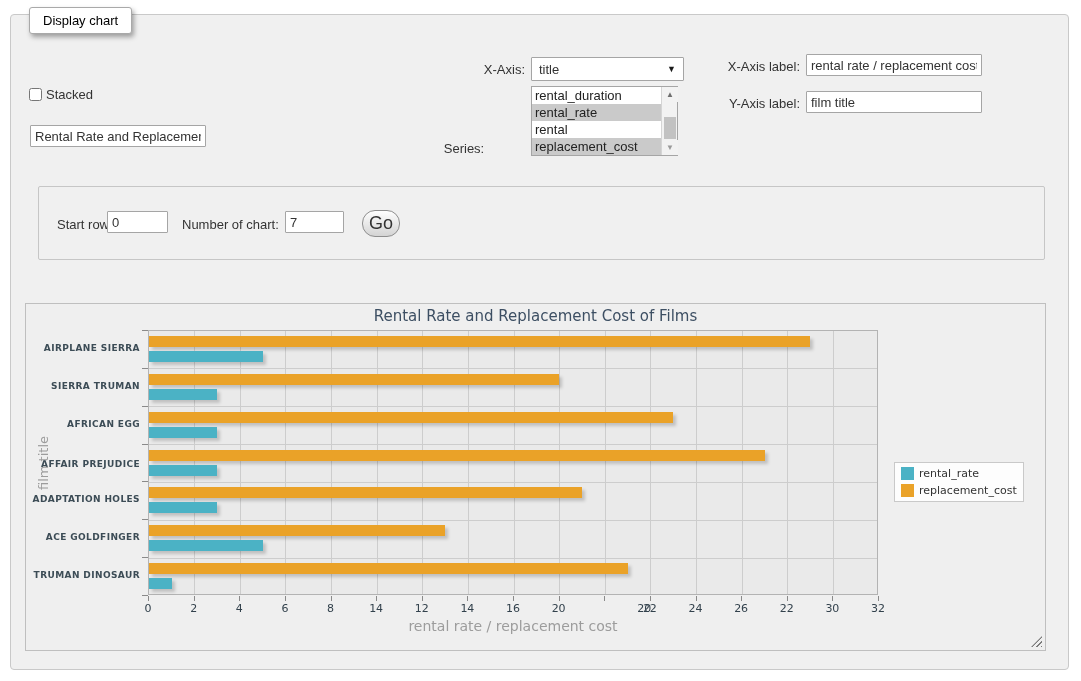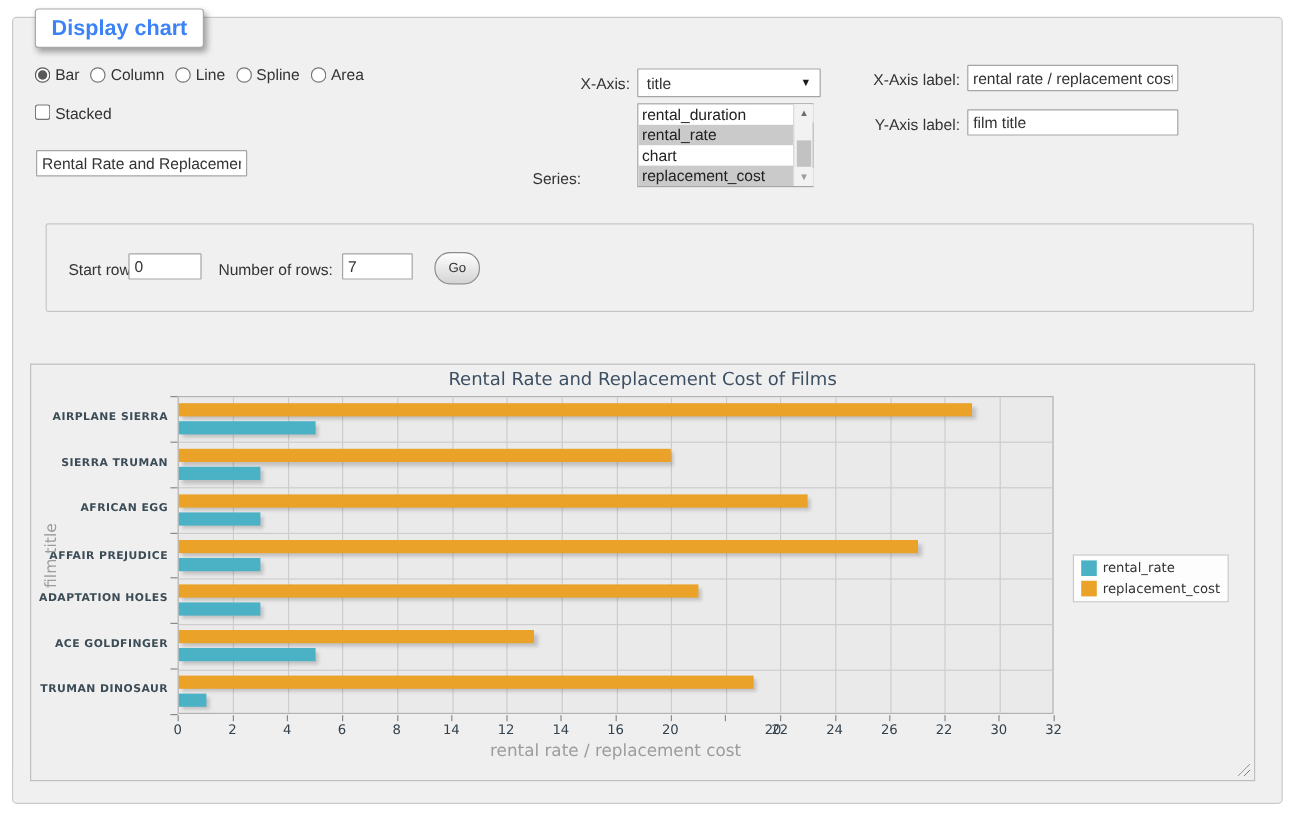--- a/index.html
+++ b/index.html
@@ -4,31 +4,31 @@
 <style>
   * { box-sizing: border-box; }
   html,body { margin:0; padding:0; background:#fff; }
   body { font-family:"Liberation Sans", sans-serif; font-size:13px; color:#333; }
   .page { position:relative; width:1081px; height:681px; background:#fff; overflow:hidden; }
 
   
   .fieldset { position:absolute; left:10px; top:14px; width:1059px; height:656px;
               background:#f0f0f0; border:1px solid #c9c9c9; border-radius:4px; }
   .legend-box { position:absolute; left:18px; top:-8px; background:#fff; border:1px solid #a9a9a9;
-                border-radius:3px; padding:5px 13px; font-weight:bold; font-size:18px; color:#3b82f6;
+                border-radius:3px; padding:5px 13px; font-weight:normal; font-size:13px; color:#000000;
                 box-shadow:2px 3px 5px rgba(0,0,0,0.35); }
 
   .abs { position:absolute; }
   .lbl { position:absolute; color:#333; font-size:13px; white-space:nowrap; }
   .lbl-right { text-align:right; }
 
   .radio-group { position:absolute; left:29px; top:55px; display:flex; align-items:center; }
   .radio-item { display:flex; align-items:center; margin-right:9px; }
   .radio-item input, .chk input { margin:0 4px 0 0; accent-color:#5a5a5a; width:13px; height:13px; }
-  .chk { position:absolute; left:29px; top:87px; display:flex; align-items:flex-start; }
+  .chk { position:absolute; left:29px; top:87px; display:flex; align-items:center; }
 
   input[type="text"] { border:1px solid #a5a5a5; border-radius:1px; background:#fff; color:#333;
                        font-family:"Liberation Sans",sans-serif; font-size:13px; padding:2px 4px; height:22px; }
 
   .fake-select { position:absolute; left:531px; top:57px; width:153px; height:24px; background:#fff;
                  border:1px solid #a5a5a5; border-radius:1px; display:flex; align-items:center;
                  justify-content:space-between; padding:0 7px; cursor:default; }
   .fake-select .arrow { font-size:9px; color:#1a1a1a; }
 
   .series-list { position:absolute; left:531px; top:86px; width:147px; height:70px; background:#fff;
@@ -39,21 +39,21 @@
   .series-scrollbar { width:16px; background:#f2f2f2; border-left:1px solid #d5d5d5; position:relative; }
   .sb-btn { position:absolute; left:0; width:16px; height:15px; display:flex; align-items:center;
             justify-content:center; font-size:8px; color:#6e6e6e; background:#f2f2f2; }
   .sb-btn.up { top:0; }
   .sb-btn.down { bottom:0; color:#9a9a9a; }
   .sb-thumb { position:absolute; left:2px; top:30px; width:12px; height:22px; background:#c2c2c2; }
 
   .rows-box { position:absolute; left:38px; top:186px; width:1007px; height:74px;
               border:1px solid #c6c6c6; border-radius:2px; }
   .go-btn { position:absolute; left:362px; top:210px; width:38px; height:27px; border:1px solid #8e8e8e;
-            border-radius:13px; background:linear-gradient(#fefefe,#d4d4d4); color:#333; font-size:11px;
+            border-radius:13px; background:linear-gradient(#fefefe,#d4d4d4); color:#333; font-size:18px;
             display:flex; align-items:center; justify-content:center; cursor:pointer; }
 
   
   .chart-box { position:absolute; left:25px; top:303px; width:1021px; height:348px;
                background:#efefef; border:1px solid #bfbfbf; }
   .chart-title { position:absolute; left:0; right:0; top:3px; text-align:center;
                  font-family:"DejaVu Sans",sans-serif; font-size:15px; color:#3d4f63; }
   .plot { position:absolute; background:#eaeaea; border:1px solid #b3b3b3; }
   .vgrid { position:absolute; top:0; bottom:0; width:1px; background:#cdcdcd; }
   .hgrid { position:absolute; left:0; right:0; height:1px; background:#cdcdcd; }
@@ -79,81 +79,59 @@
           clip-path:polygon(100% 0,100% 100%,0 100%); cursor:se-resize; }
 </style>
 </head>
 <body>
 
 <div class="page">
   <div class="fieldset">
     <div class="legend-box">Display chart</div>
   </div>
 
-  <div class="radio-group" id="chartTypes">
-      <label class="radio-item">
-        <input type="radio" name="charttype" checked="" style="">
-        <span>Bar</span>
-      </label>
-      <label class="radio-item">
-        <input type="radio" name="charttype" style="">
-        <span>Column</span>
-      </label>
-      <label class="radio-item">
-        <input type="radio" name="charttype" style="">
-        <span>Line</span>
-      </label>
-      <label class="radio-item">
-        <input type="radio" name="charttype" style="">
-        <span>Spline</span>
-      </label>
-      <label class="radio-item">
-        <input type="radio" name="charttype" style="">
-        <span>Area</span>
-      </label>
-    </div>
 
   <label class="chk">
     <input type="checkbox" style="">
     <span>Stacked</span>
   </label>
 
   <input type="text" class="abs" style="left: 30px; top: 125px; width: 176px;" value="Rental Rate and Replacement Cost of Films">
 
   <div class="lbl lbl-right" style="left:455px; top:62px; width:70px;">X-Axis:</div>
   <div class="fake-select">
     <span>title</span>
     <span class="arrow">▼</span>
   </div>
 
   <div class="series-list">
     <div class="series-options" id="seriesOptions">
         <div class="series-option">rental_duration</div>
         <div class="series-option selected">rental_rate</div>
-        <div class="series-option">chart</div>
+        <div class="series-option">rental</div>
         <div class="series-option selected">replacement_cost</div>
       </div>
     <div class="series-scrollbar">
       <div class="sb-btn up">▲</div>
       <div class="sb-thumb"></div>
       <div class="sb-btn down">▼</div>
     </div>
   </div>
   <div class="lbl lbl-right" style="left:429px; top:141px; width:70px;text-align:center;">Series:</div>
 
   <div class="lbl lbl-right" style="left:700px; top:59px; width:100px;">X-Axis label:</div>
   <input type="text" class="abs" style="left: 806px; top: 54px; width: 176px;" value="rental rate / replacement cost">
 
   <div class="lbl lbl-right" style="left:700px; top:96px; width:100px;">Y-Axis label:</div>
   <input type="text" class="abs" style="left: 806px; top: 91px; width: 176px;" value="film title">
 
   <div class="rows-box"></div>
   <div class="lbl" style="left:57px; top:217px;">Start row:</div>
   <input type="text" class="abs" style="left: 107px; top: 211px; width: 61px;" value="0">
-  <div class="lbl" style="left:182px; top:217px;">Number of rows:</div>
+  <div class="lbl" style="left:182px; top:217px;">Number of chart:</div>
   <input type="text" class="abs" style="left: 285px; top: 211px; width: 59px;" value="7">
   <div class="go-btn">Go</div>
 
   <div class="chart-box" id="chartArea">
     <div class="grip"></div>
   <div class="chart-title">Rental Rate and Replacement Cost of Films</div>
       <div class="plot" style="left: 122px; top: 26px; width: 730px; height: 265px;">
         <div class="vgrid" style="left: 45.125px;"></div>
         <div class="vgrid" style="left: 90.75px;"></div>
         <div class="vgrid" style="left: 136.375px;"></div>

